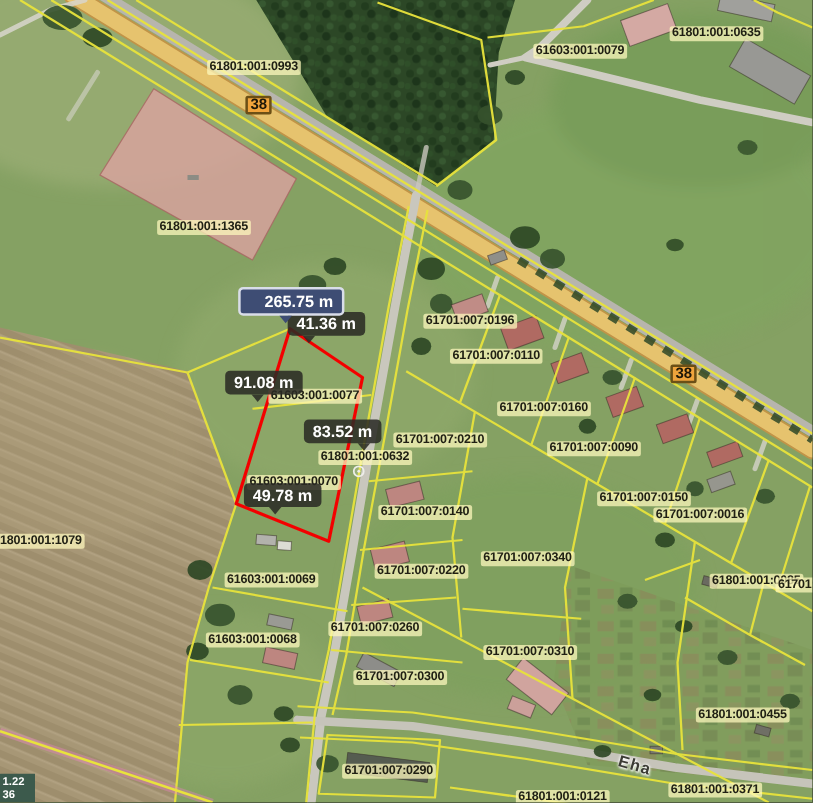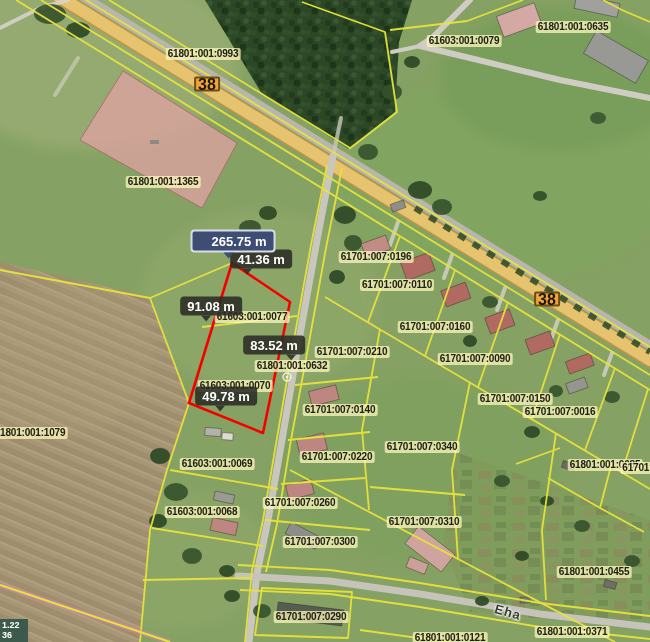--- a/index.html
+++ b/index.html
@@ -5,21 +5,21 @@
   html,body{margin:0;padding:0;background:#1e1e1e}
   .stage{position:relative;width:650px;height:642px;overflow:hidden;
          font-family:"Liberation Sans",sans-serif;background:#85a163}
   .stage svg{position:absolute;left:0;top:0}
   .layer{position:absolute;left:0;top:0;width:100%;height:100%;pointer-events:none}
   .plabel{position:absolute;transform:translate(-50%,-50%);
           background:rgba(253,248,189,.74);color:#202014;font-weight:700;
           font-size:10px;line-height:12px;padding:0 2px;border-radius:2px;
           white-space:nowrap;letter-spacing:-.2px;z-index:3}
   .rbadge{position:absolute;transform:translate(-50%,-50%);background:#f0a43c;
-          border:2px solid #6b4f16;color:#1d1708;font-weight:700;font-size:16px;
+          border:2px solid #6b4f16;color:#1d1708;font-weight:700;font-size:12px;
           line-height:11px;padding:0 2px;border-radius:2px;z-index:4;white-space:nowrap}
   .mtip{position:absolute;transform:translate(-50%,-50%);
         background:rgba(43,43,37,.87);color:#fff;font-weight:700;font-size:13px;
         line-height:17px;padding:1px 7px;border-radius:4px;white-space:nowrap;z-index:5}
   .mtip .tail{position:absolute;bottom:-6px;width:0;height:0;
         border-left:5px solid transparent;border-right:5px solid transparent;
         border-top:6px solid rgba(43,43,37,.87);transform:translateX(-50%)}
   .mtip-total{background:#3e4d74;border:2px solid #d9dde9;z-index:6}
   .mtip-total .tail{border-top-color:#3e4d74;bottom:-8px}
   .street{position:absolute;left:508px;top:612px;color:#3c3c35;font-weight:700;

